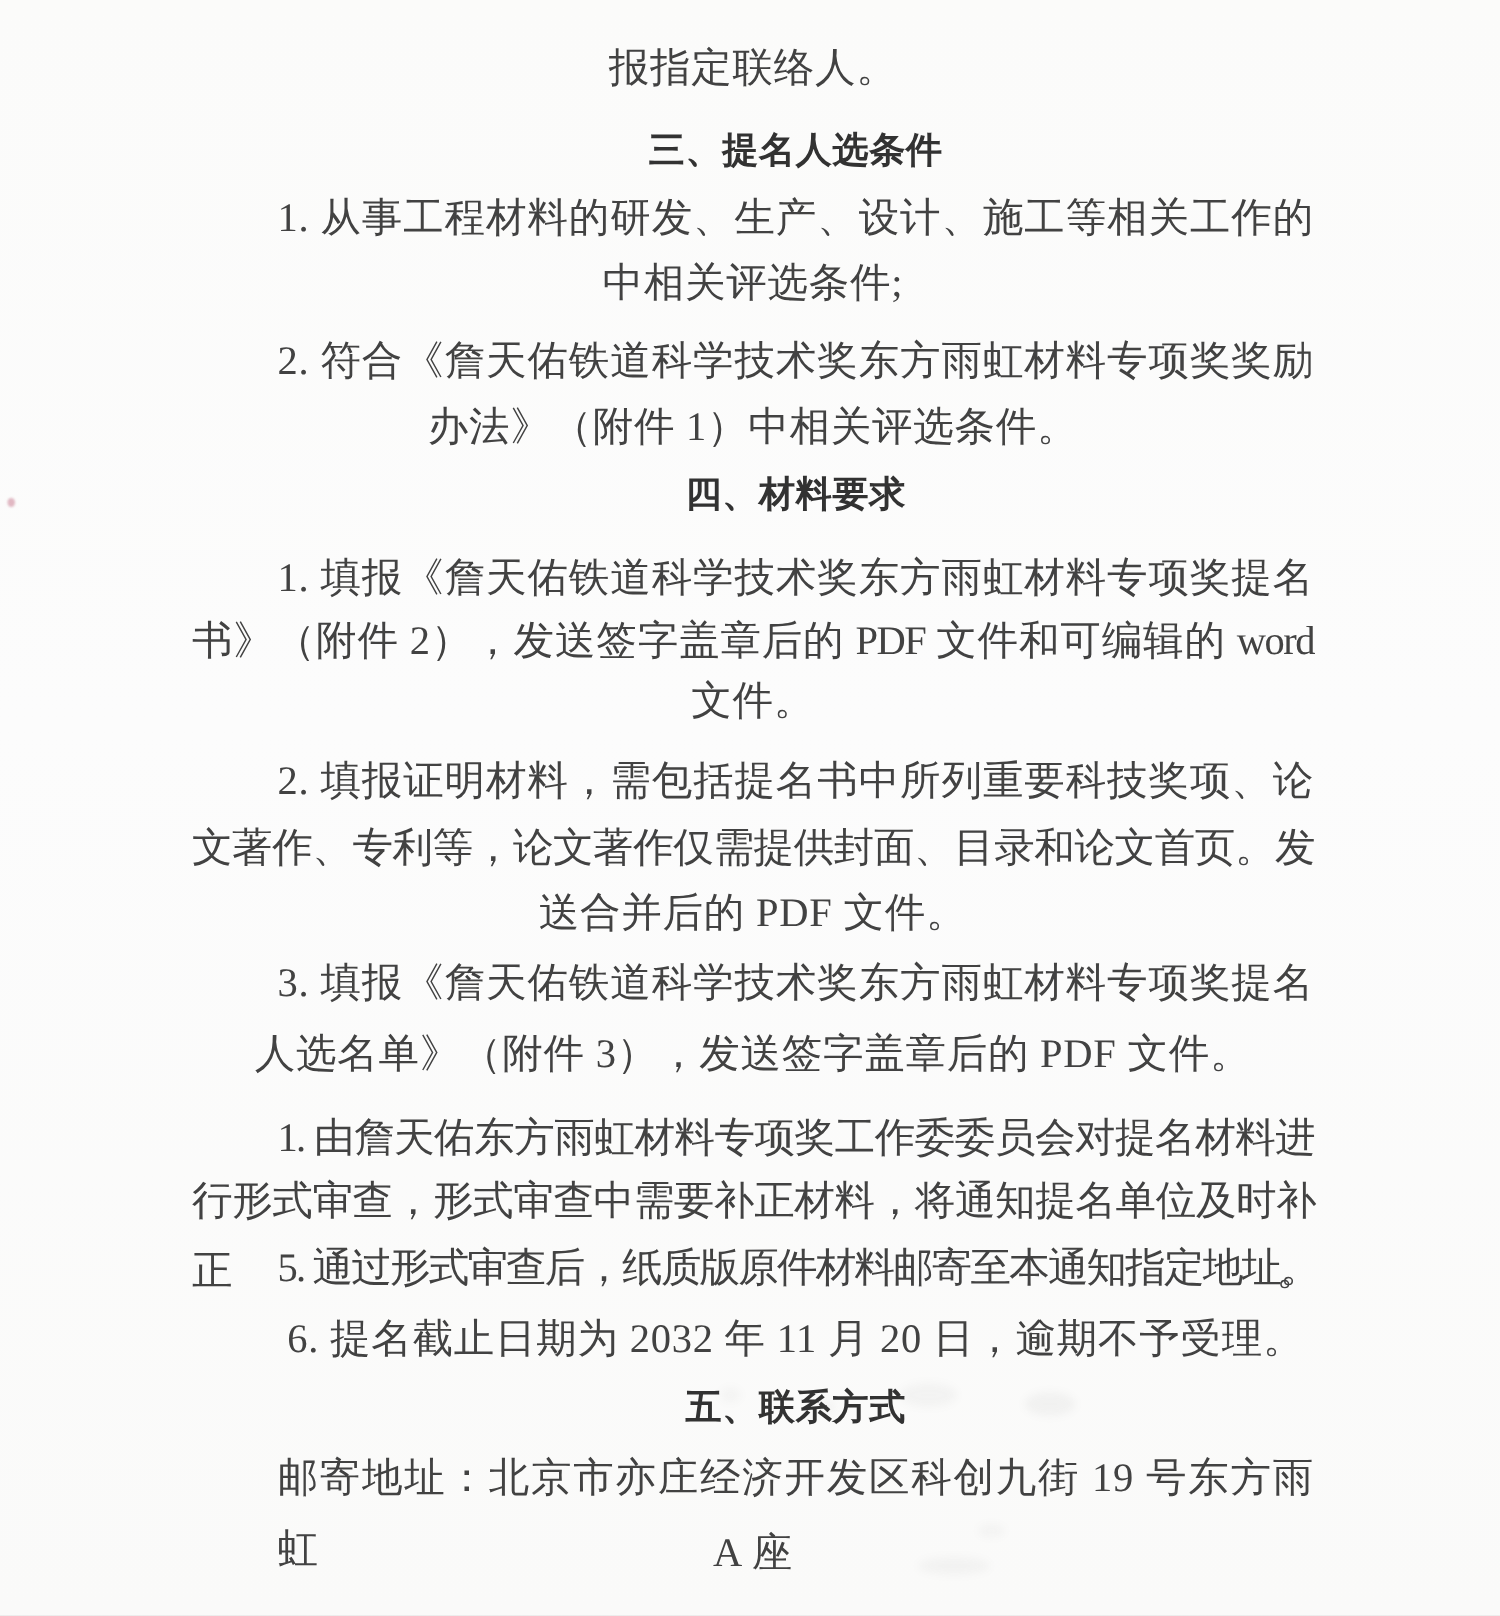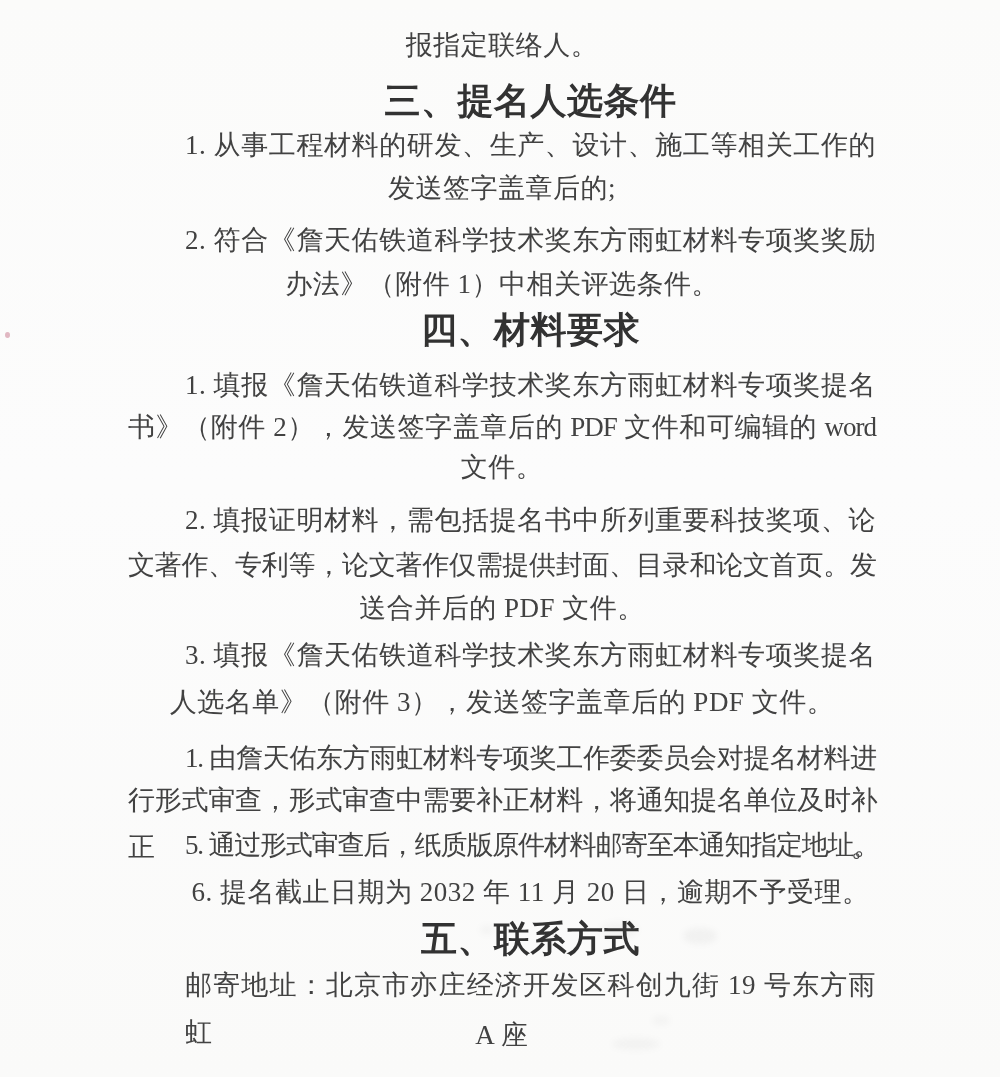--- a/index.html
+++ b/index.html
@@ -33,21 +33,21 @@
     width: 691px;
   }
   .just {
     white-space: normal;
     text-align: justify;
     text-align-last: justify;
   }
   .heading {
     font-family: "Liberation Sans", "DejaVu Sans", sans-serif;
     font-weight: 700;
-    font-size: 36px;
+    font-size: 24px;
     letter-spacing: 0.5px;
     color: #323232;
   }
   .ls-1  { letter-spacing: -1px; }
   .ls-12 { letter-spacing: -1.2px; }
   .ls-18 { letter-spacing: -1.8px; }
   .artifact {
     position: absolute;
     border-radius: 50%;
     pointer-events: none;
@@ -62,21 +62,21 @@
   }
 </style>
 </head>
 <body>
 
 <div class="page">
 
   <div class="line" style="top:22px">报指定联络人。</div>
   <div class="line heading indent" style="top:77px">三、提名人选条件</div>
   <div class="line indent just" style="top:122px">1. 从事工程材料的研发、生产、设计、施工等相关工作的</div>
-  <div class="line" style="top:165px">发送签字盖章后的;</div>
+  <div class="line" style="top:165px">中相关评选条件;</div>
   <div class="line indent just" style="top:217px">2. 符合《詹天佑铁道科学技术奖东方雨虹材料专项奖奖励</div>
   <div class="line" style="top:261px">办法》（附件 1）中相关评选条件。</div>
   <div class="line heading indent" style="top:306px">四、材料要求</div>
   <div class="line indent just" style="top:362px">1. 填报《詹天佑铁道科学技术奖东方雨虹材料专项奖提名</div>
   <div class="line just ls-1" style="top:404px">书》（附件 2），发送签字盖章后的 PDF 文件和可编辑的 word</div>
   <div class="line" style="top:444px">文件。</div>
   <div class="line indent just" style="top:497px">2. 填报证明材料，需包括提名书中所列重要科技奖项、论</div>
   <div class="line just ls-1" style="top:542px">文著作、专利等，论文著作仅需提供封面、目录和论文首页。发</div>
   <div class="line" style="top:585px">送合并后的 PDF 文件。</div>
   <div class="line indent just" style="top:632px">3. 填报《詹天佑铁道科学技术奖东方雨虹材料专项奖提名</div>

